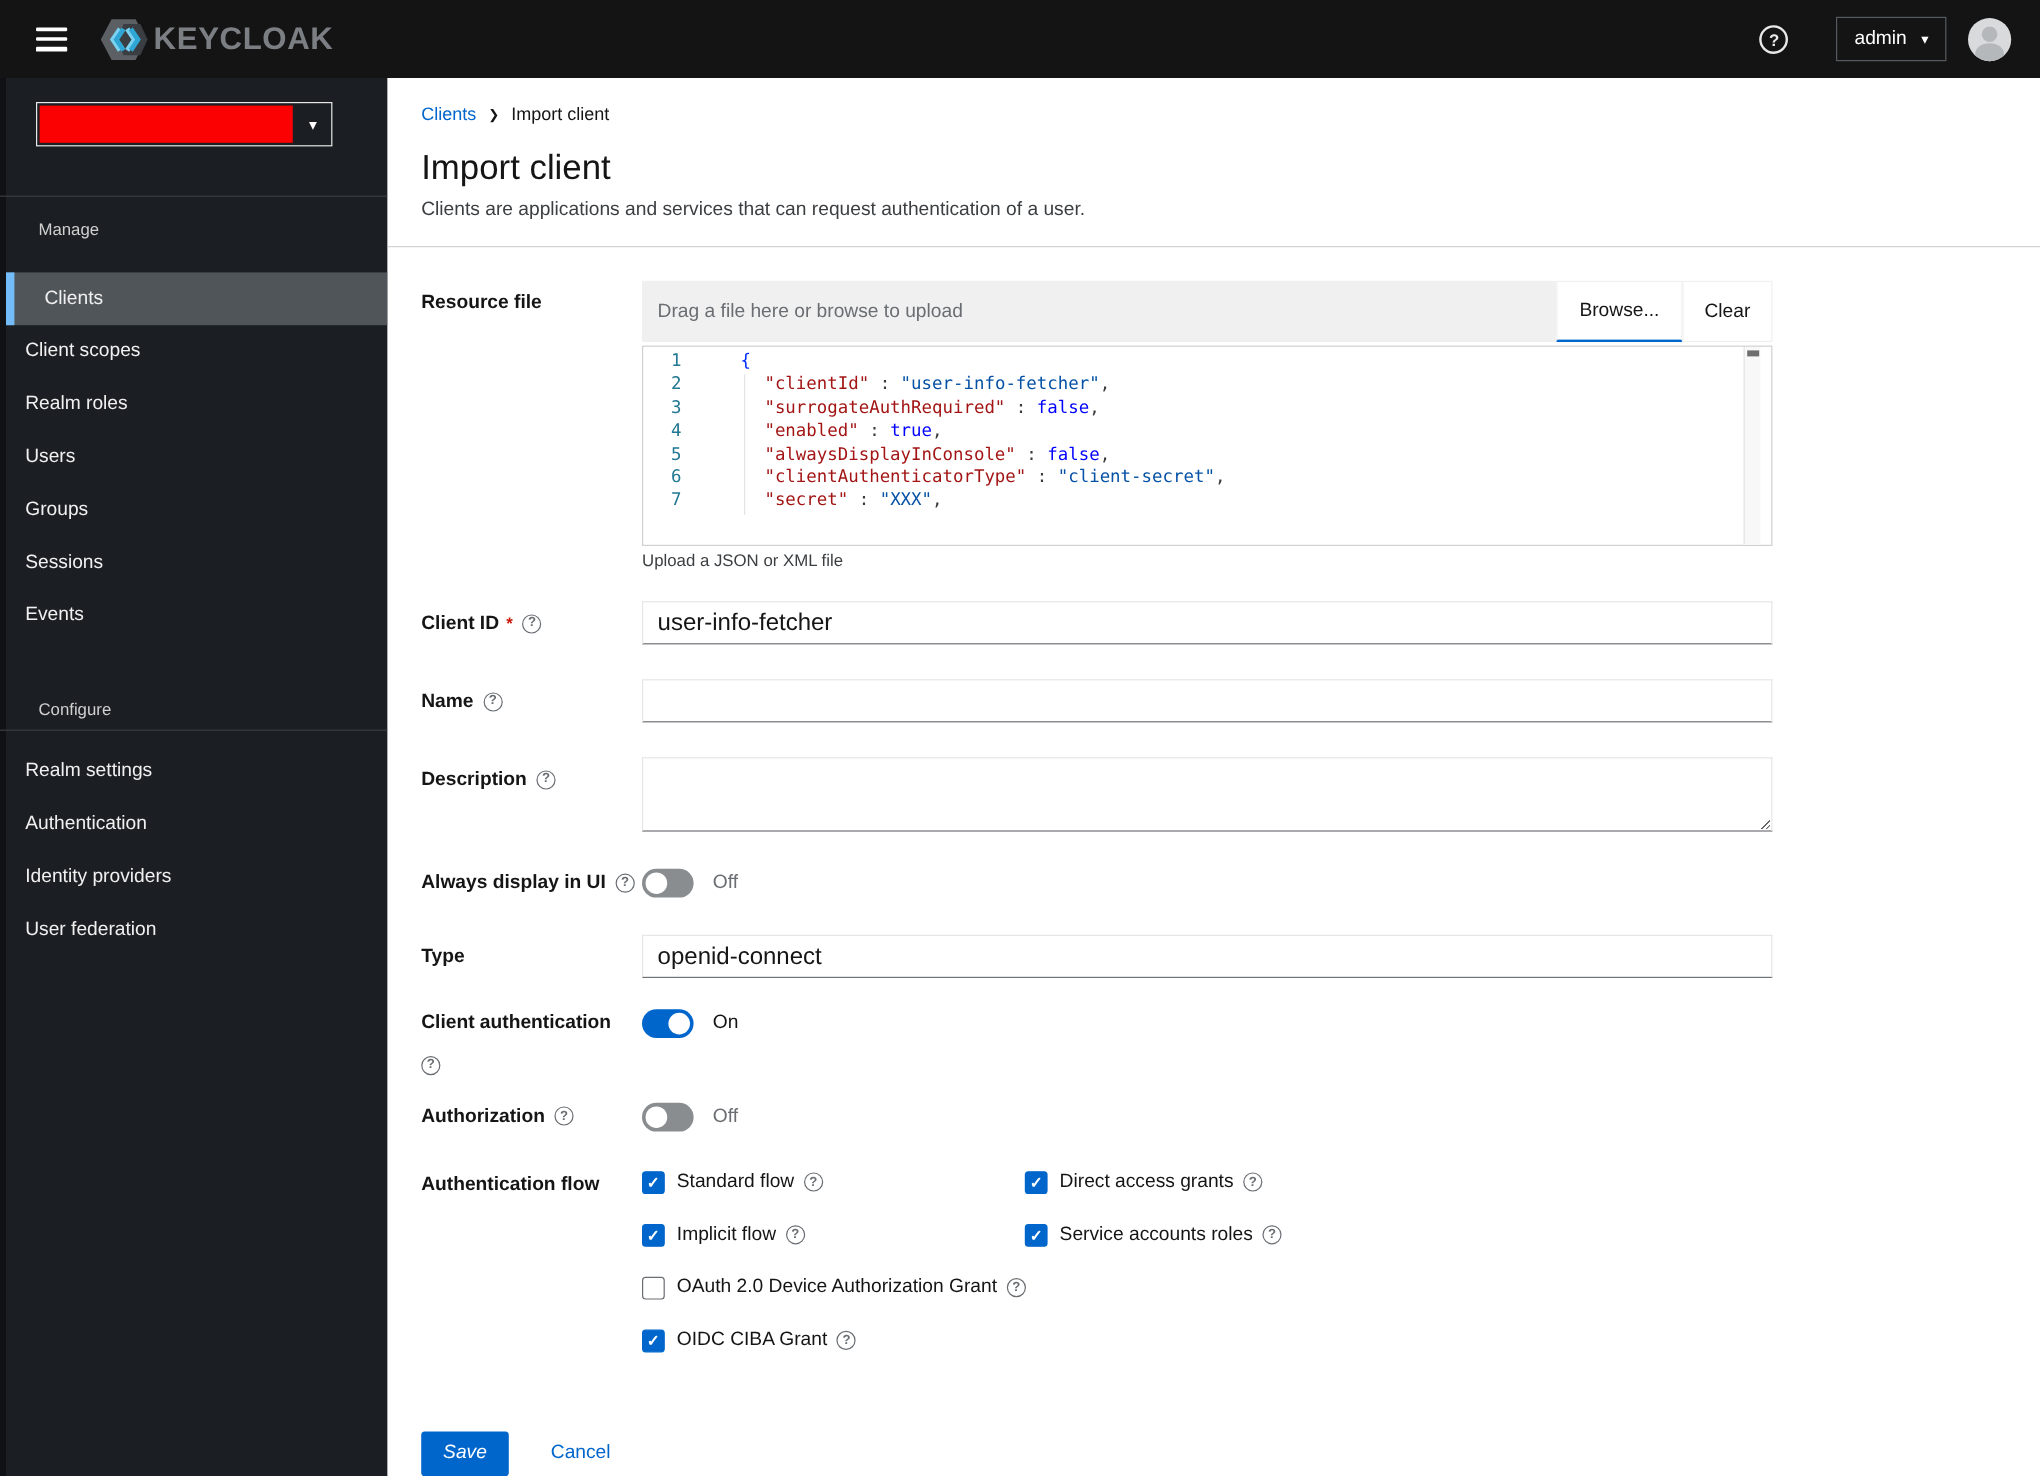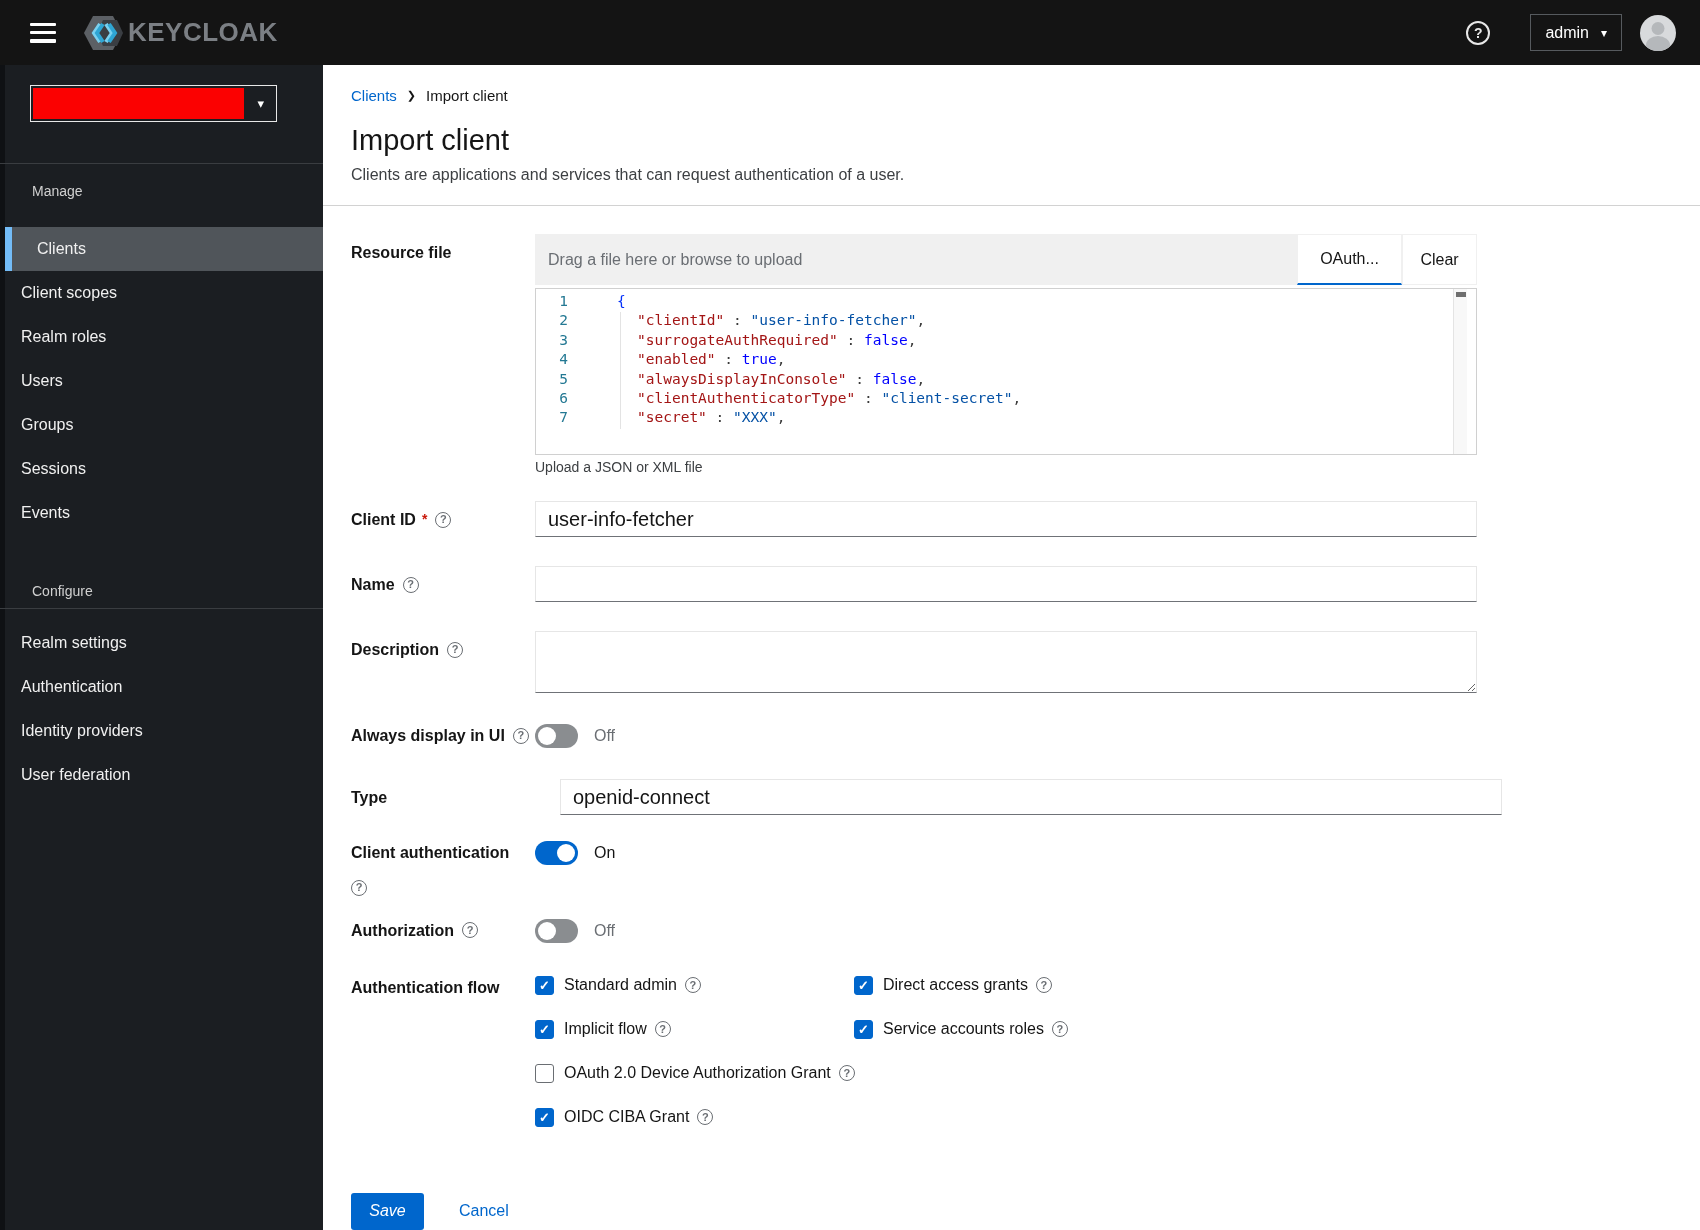--- a/index.html
+++ b/index.html
@@ -102,21 +102,21 @@
   .helper-text { margin-top:4px; font-size:14px; color:#3c3f42; }
 
   .txt-input { width:942px; height:36px; border:1px solid #e6e6e6; border-bottom:1px solid #6f7277;
                font-size:20px; color:#151515; padding:0 12px; background:#fff;
                font-family:"Liberation Sans", sans-serif; outline:none; }
   textarea.txt-input { height:62px; resize:vertical; padding-top:6px; }
 
   .mb-res { margin-bottom:26px; }
   .mb-a { margin-bottom:29px; }
   .mb-b { margin-bottom:31px; }
-  .mb-c { margin-bottom:26px;gap:25px; }
+  .mb-c { margin-bottom:26px; }
   .mb-auth { margin-bottom:23px; }
   .mb-authz { margin-bottom:33px; }
 
   
   .toggle-wrap { display:flex; align-items:center; }
   .toggle { width:43px; height:24px; border-radius:12px; background:#8a8d90;
             position:relative; cursor:pointer; }
   .toggle .knob { position:absolute; top:3px; left:3px; width:18px; height:18px;
                   border-radius:50%; background:#fff; }
   .toggle.on { background:#0066cc; }
@@ -219,21 +219,21 @@
   <div class="page-sub">Clients are applications and services that can request authentication of a user.</div>
   <div class="page-divider"></div>
 
   <div class="form">
 
     <div class="frow mb-res">
       <div class="flabel">Resource file</div>
       <div>
         <div class="upload-bar">
           <div class="drag-input">Drag a file here or browse to upload</div>
-          <button class="btn-ctrl btn-browse">OAuth...</button>
+          <button class="btn-ctrl btn-browse">Browse...</button>
           <button class="btn-ctrl btn-clear">Clear</button>
         </div>
         <div class="editor">
           <div class="indent-guide"></div>
           <div class="cl">
             <span class="ln">1</span>
             <span class="ct"><span class="tok-brace">{</span></span>
           </div>
           <div class="cl">
             <span class="ln">2</span>
@@ -339,21 +339,21 @@
     </div>
 
     <div class="frow">
       <div class="flabel tight">Authentication flow</div>
       <div>
         <div class="cbrow">
           <div class="cbitem">
             <span class="cbox checked">
                 <span>✓</span>
               </span>
-            <span class="cblabel">Standard admin</span>
+            <span class="cblabel">Standard flow</span>
             <span class="helpq">?</span>
           </div>
           <div class="cbitem wide">
             <span class="cbox checked">
                 <span>✓</span>
               </span>
             <span class="cblabel">Direct access grants</span>
             <span class="helpq">?</span>
           </div>
         </div>

